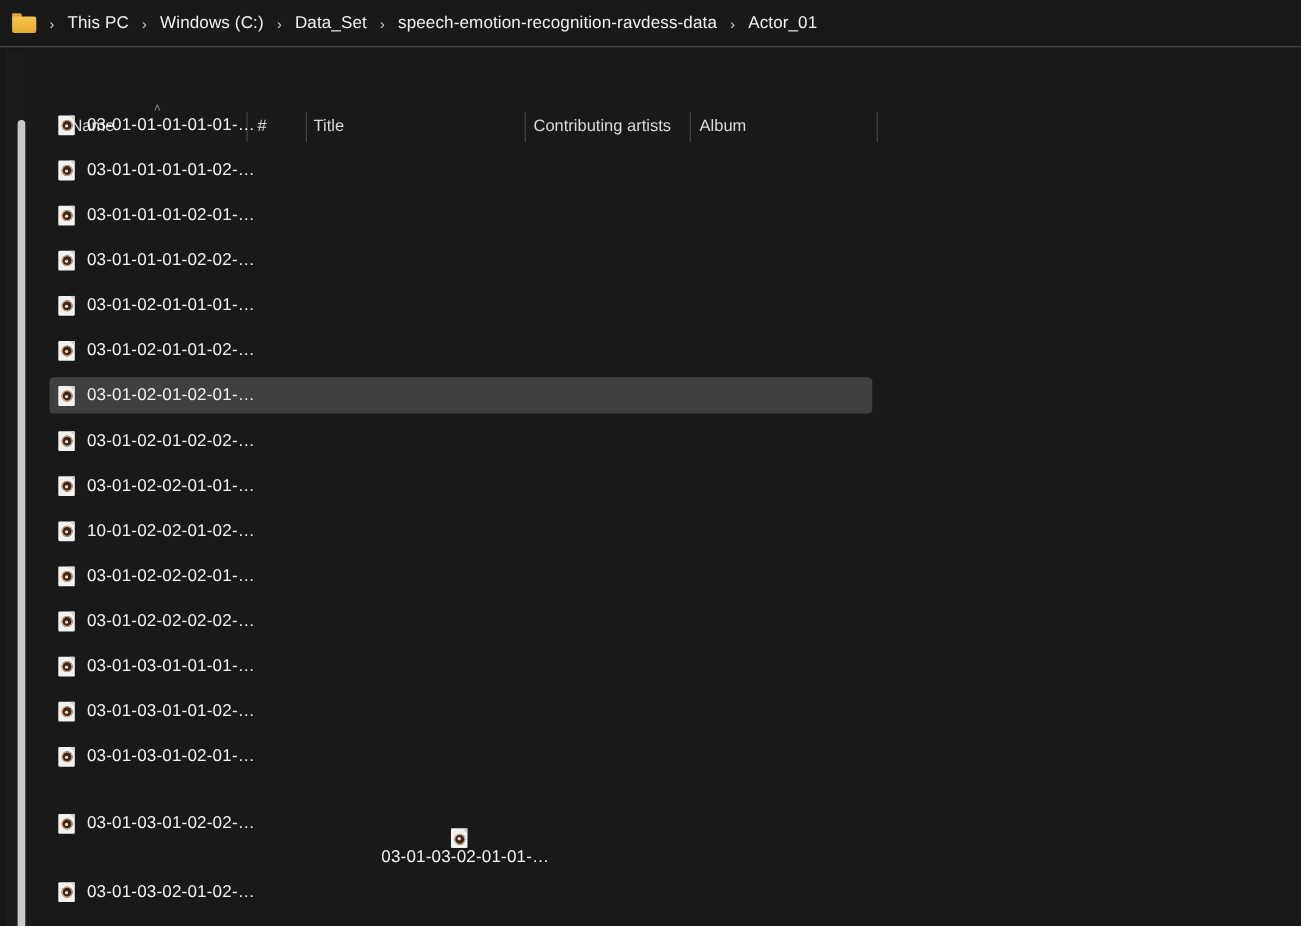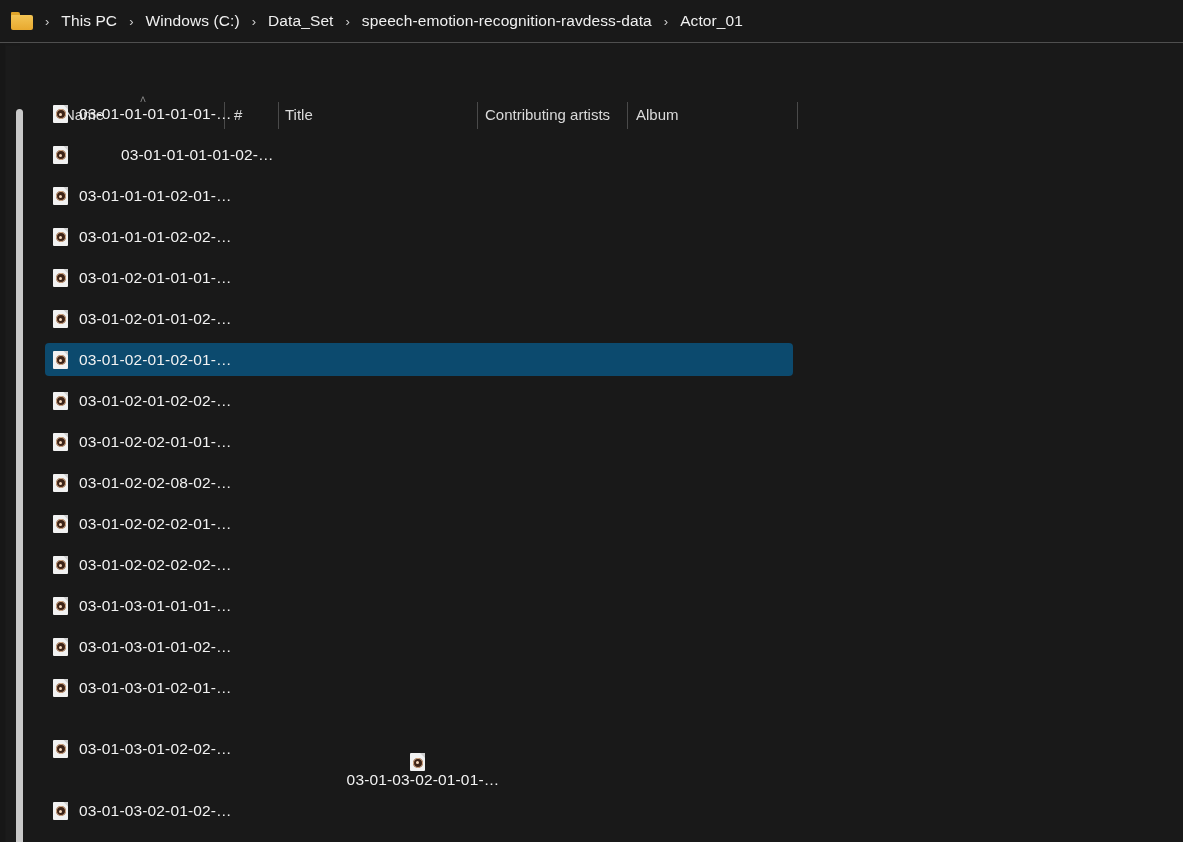--- a/index.html
+++ b/index.html
@@ -113,21 +113,21 @@
     left: 45px;
     width: 748px;
     height: 33px;
     display: flex;
     align-items: center;
     border-radius: 4px;
     box-sizing: border-box;
     padding-left: 8px;
   }
   .file-row.selected {
-    background: #0c4a6e;
+    background: #404040;
   }
   .file-icon {
     position: relative;
     width: 15px;
     height: 18px;
     flex: none;
     margin-right: 11px;
     background: #f2f2f2;
     border-radius: 1px;
   }
@@ -223,21 +223,21 @@
 
 <div id="file-list">
     <div class="file-row" style="top: 7px;">
       <div class="file-icon">
         <div class="fold"></div>
         <div class="disc"></div>
         <div class="hole"></div>
       </div>
       <div class="file-name">03-01-01-01-01-01-…</div>
     </div>
-    <div class="file-row" style="top: 48px; gap: 42px;">
+    <div class="file-row" style="top: 48px;">
       <div class="file-icon">
         <div class="fold"></div>
         <div class="disc"></div>
         <div class="hole"></div>
       </div>
       <div class="file-name">03-01-01-01-01-02-…</div>
     </div>
     <div class="file-row" style="top: 89px;">
       <div class="file-icon">
         <div class="fold"></div>
@@ -293,21 +293,21 @@
         <div class="hole"></div>
       </div>
       <div class="file-name">03-01-02-02-01-01-…</div>
     </div>
     <div class="file-row" style="top: 376px;">
       <div class="file-icon">
         <div class="fold"></div>
         <div class="disc"></div>
         <div class="hole"></div>
       </div>
-      <div class="file-name">03-01-02-02-08-02-…</div>
+      <div class="file-name">10-01-02-02-01-02-…</div>
     </div>
     <div class="file-row" style="top: 417px;">
       <div class="file-icon">
         <div class="fold"></div>
         <div class="disc"></div>
         <div class="hole"></div>
       </div>
       <div class="file-name">03-01-02-02-02-01-…</div>
     </div>
     <div class="file-row" style="top: 458px; text-align: center;">

